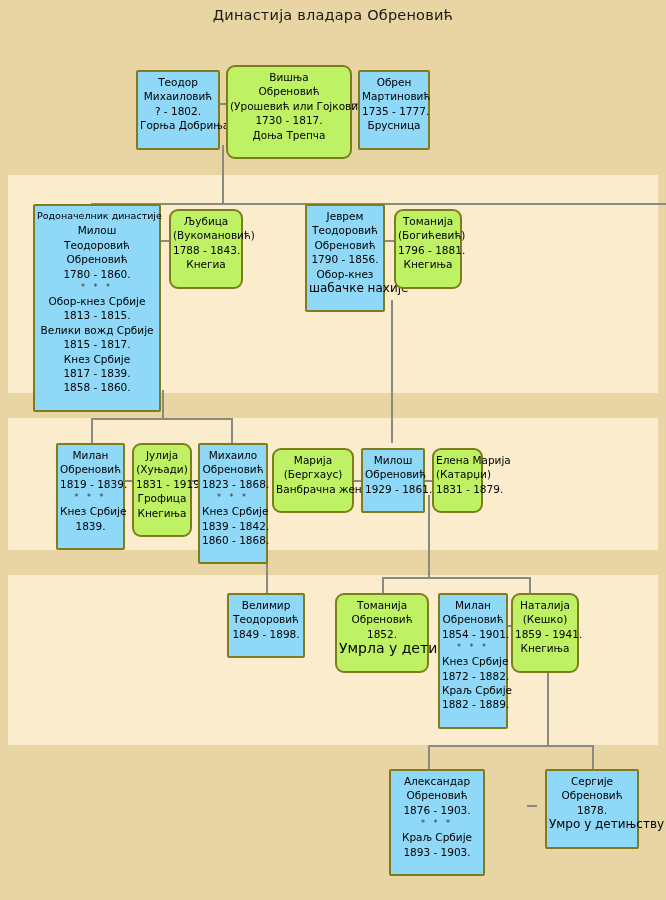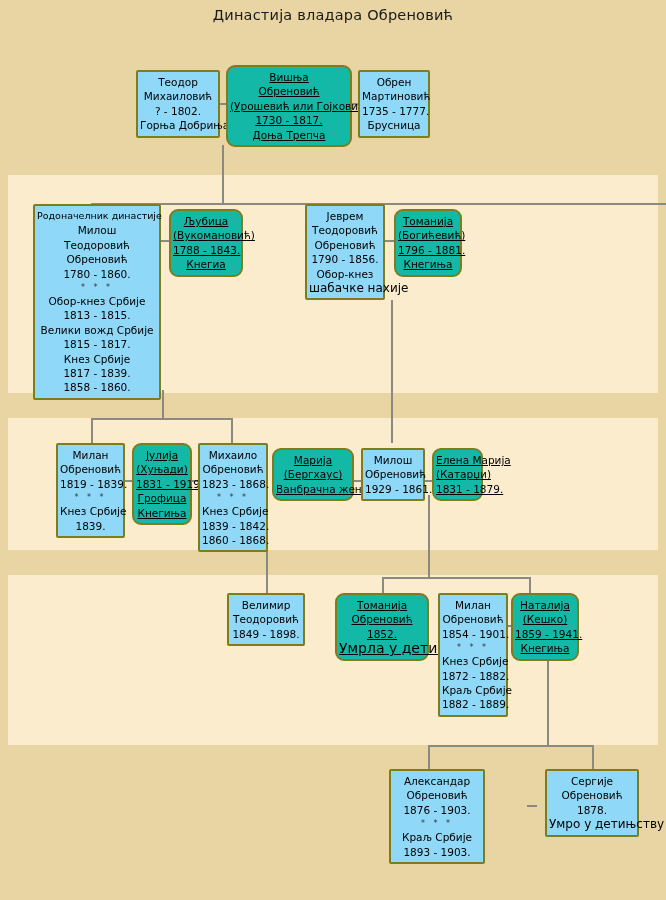--- a/index.html
+++ b/index.html
@@ -39,31 +39,30 @@
   .conn.v { width: 2px; }
   .conn.h { height: 2px; }
   .node {
     position: absolute;
     box-sizing: border-box;
     border: 2px solid #7d7d1e;
     text-align: center;
     font-size: 10.5px;
     line-height: 14.4px;
     color: #000;
-    padding: 3px 2px 3px 2px;
+    padding: 3px 2px 15px 2px;
     white-space: nowrap;
   }
   .node.male {
     background: #8fd8f7;
     border-radius: 2px;
   }
   .node.female {
-    background: #14b8a6;
+    background: #bef264;
     border-radius: 9px;
-    text-decoration: underline;
   }
   .node .ln { display: block; }
   .node .sep {
     display: block;
     font-size: 8px;
     letter-spacing: 3px;
     line-height: 13px;
     color: #333;
   }
 </style>

